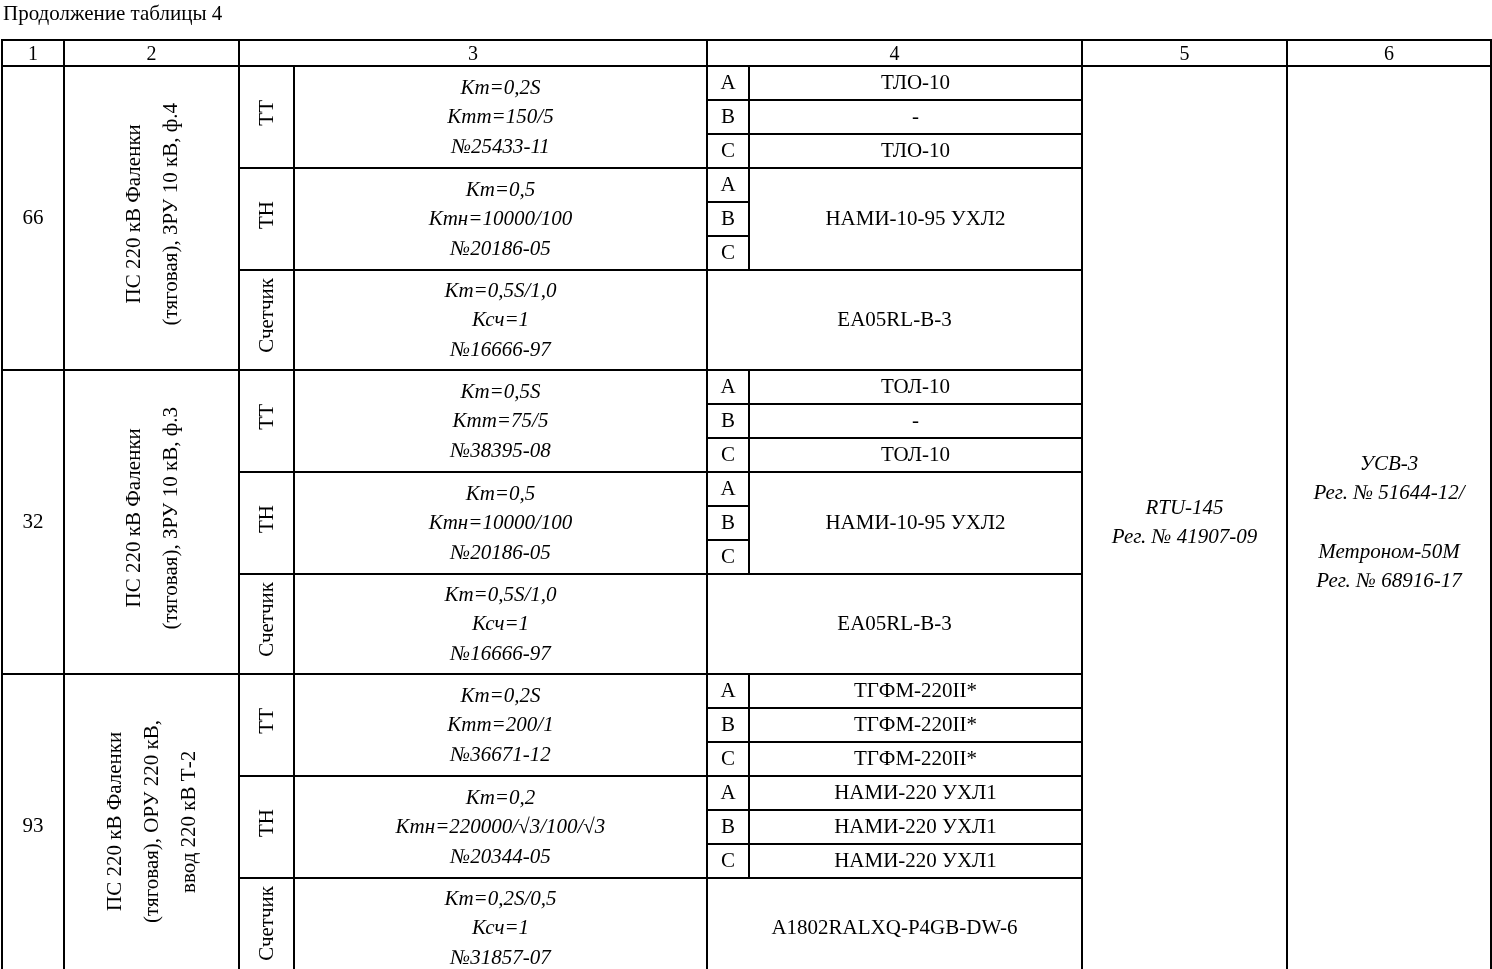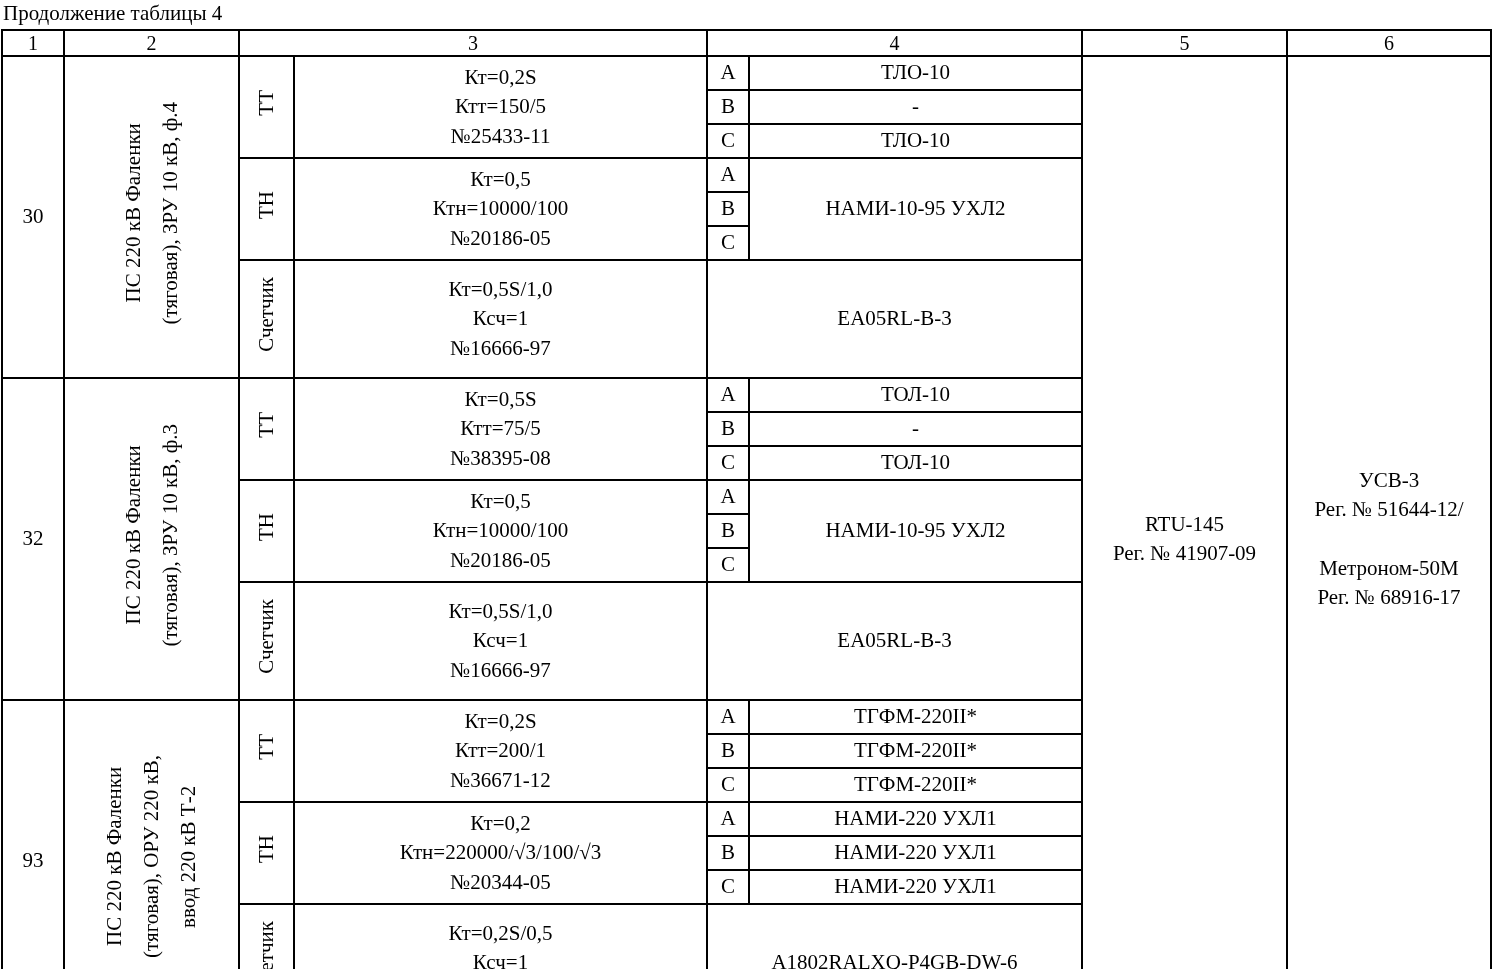--- a/index.html
+++ b/index.html
@@ -8,21 +8,21 @@
     background: #ffffff;
     width: 1492px; height: 969px;
     overflow: hidden;
   }
   body {
     font-family: "Liberation Serif", "DejaVu Serif", serif;
     color: #000000;
   }
   .title {
     font-size: 21px;
-    height: 29px;
+    height: 39px;
     line-height: 26px;
     padding-left: 3px;
     white-space: nowrap;
   }
   table.main {
     border-collapse: collapse;
     table-layout: fixed;
     margin-left: 1px;
     width: 1489px;
   }
@@ -30,22 +30,22 @@
     border: 2px solid #000000;
     padding: 0;
     text-align: center;
     vertical-align: middle;
     font-size: 21px;
     line-height: 1.4;
     overflow: hidden;
   }
   tr.hdr td { height: 26px; font-size: 20px; line-height: 1.1; }
   tr.ph  td { height: 34px; }
-  tr.cnt td { height: 118px; }
-  .ml { white-space: pre-line; }
+  tr.cnt td { height: 100px; }
+  .ml { white-space: pre-line; font-style: italic; }
   .params { line-height: 1.5; }
   .c5, .c6 { line-height: 1.45; }
   .vert {
     display: inline-block;
     writing-mode: vertical-rl;
     transform: rotate(180deg);
     white-space: pre-line;
     line-height: 1.55;
     font-size: 21px;
   }
@@ -72,21 +72,21 @@
       <tr class="hdr">
     <td>1</td>
     <td>2</td>
     <td colspan="2">3</td>
     <td colspan="2">4</td>
     <td>5</td>
     <td>6</td>
   </tr>
 
   <tr class="ph">
-    <td rowspan="7">30</td>
+    <td rowspan="7">66</td>
     <td rowspan="7">
       <div class="vert name">ПС 220 кВ Фаленки
 (тяговая), ЗРУ 10 кВ, ф.4</div>
     </td>
     <td rowspan="3">
       <div class="vert">ТТ</div>
     </td>
     <td rowspan="3" class="params ml">Кт=0,2S
 Ктт=150/5
 №25433-11</td>

